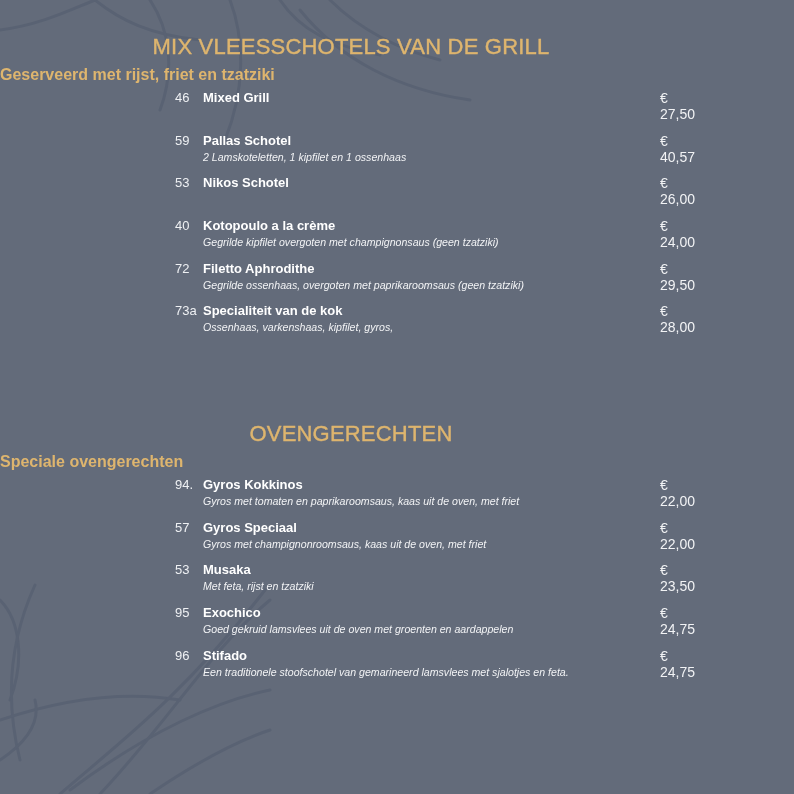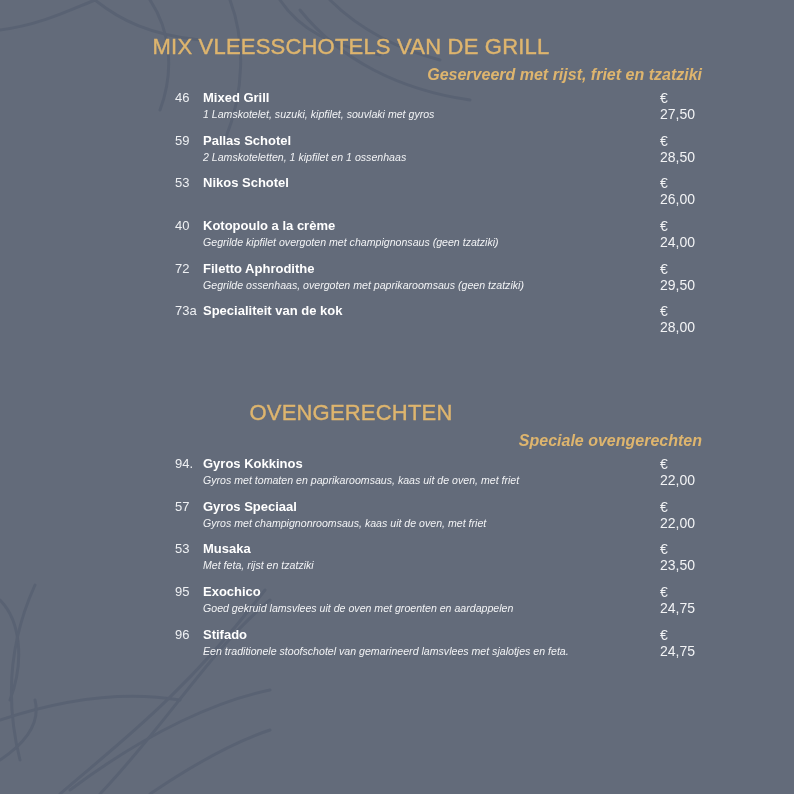--- a/index.html
+++ b/index.html
@@ -30,28 +30,26 @@
       text-align: center;
       color: #deb56e;
       font-weight: 400;
       font-size: 22px;
       letter-spacing: 0.2px;
       margin: 0;
       line-height: 26px;
       -webkit-text-stroke: 0.4px #deb56e;
     }
     .section-subtitle {
-      text-align: right;
+      text-align: left;
       color: #deb56e;
-      font-style: italic;
       font-weight: 700;
       font-size: 16px;
       margin: 4px 0 0 0;
       line-height: 22px;
-      padding-left: 45px;
     }
     .items {
       position: relative;
       margin-top: 4px;
       margin-left: 44px;
     }
     .item {
       position: relative;
       height: 42.7px;
     }
@@ -116,28 +114,27 @@
   </g>
 </svg>
 
 <section class="section" style="top:34px;">
   <h1 class="section-title">MIX VLEESSCHOTELS VAN DE GRILL</h1>
   <h2 class="section-subtitle">Geserveerd met rijst, friet en tzatziki</h2>
   <div class="items">
     <div class="item">
       <span class="item-number">46</span>
       <span class="item-name">Mixed Grill</span>
-      <span class="item-desc">1 Lamskotelet, suzuki, kipfilet, souvlaki met gyros</span>
       <span class="item-price">€ 27,50</span>
     </div>
     <div class="item">
       <span class="item-number">59</span>
       <span class="item-name">Pallas Schotel</span>
       <span class="item-desc">2 Lamskoteletten, 1 kipfilet en 1 ossenhaas</span>
-      <span class="item-price">€ 28,50</span>
+      <span class="item-price">€ 40,57</span>
     </div>
     <div class="item">
       <span class="item-number">53</span>
       <span class="item-name">Nikos Schotel</span>
       <span class="item-price">€ 26,00</span>
     </div>
     <div class="item">
       <span class="item-number">40</span>
       <span class="item-name">Kotopoulo a la crème</span>
       <span class="item-desc">Gegrilde kipfilet overgoten met champignonsaus (geen tzatziki)</span>
@@ -145,26 +142,27 @@
     </div>
     <div class="item">
       <span class="item-number">72</span>
       <span class="item-name">Filetto Aphrodithe</span>
       <span class="item-desc">Gegrilde ossenhaas, overgoten met paprikaroomsaus (geen tzatziki)</span>
       <span class="item-price">€ 29,50</span>
     </div>
     <div class="item">
       <span class="item-number">73a</span>
       <span class="item-name">Specialiteit van de kok</span>
+      <span class="item-desc">Ossenhaas, varkenshaas, kipfilet, gyros,</span>
       <span class="item-price">€ 28,00</span>
     </div>
   </div>
 </section>
 
-<section class="section" style="top:400px;">
+<section class="section" style="top:421px;">
   <h1 class="section-title">OVENGERECHTEN</h1>
   <h2 class="section-subtitle">Speciale ovengerechten</h2>
   <div class="items">
     <div class="item">
       <span class="item-number">94.</span>
       <span class="item-name">Gyros Kokkinos</span>
       <span class="item-desc">Gyros met tomaten en paprikaroomsaus, kaas uit de oven, met friet</span>
       <span class="item-price">€ 22,00</span>
     </div>
     <div class="item">

